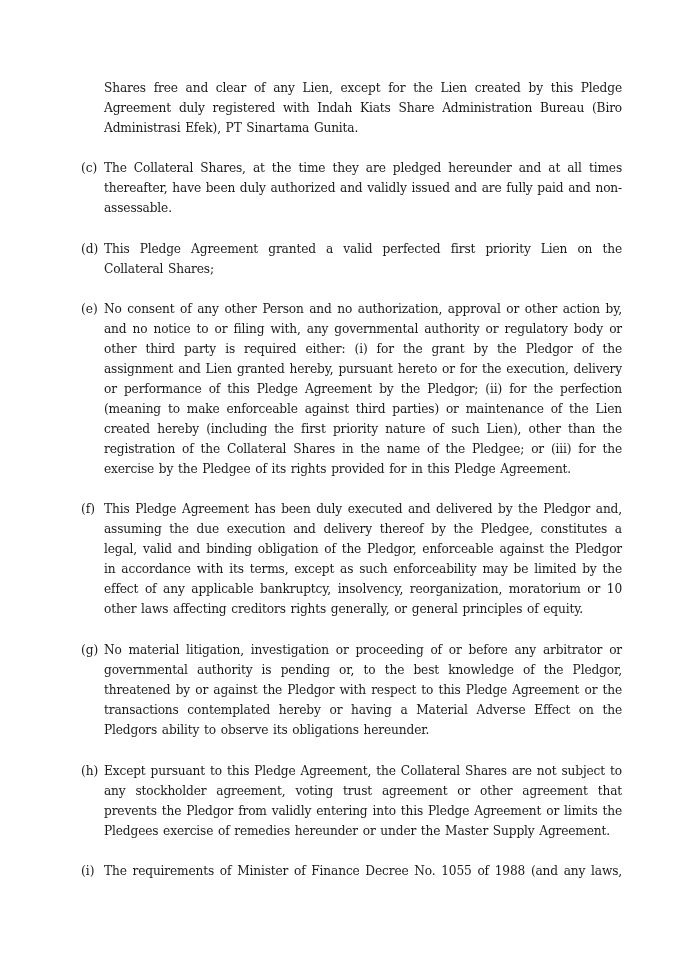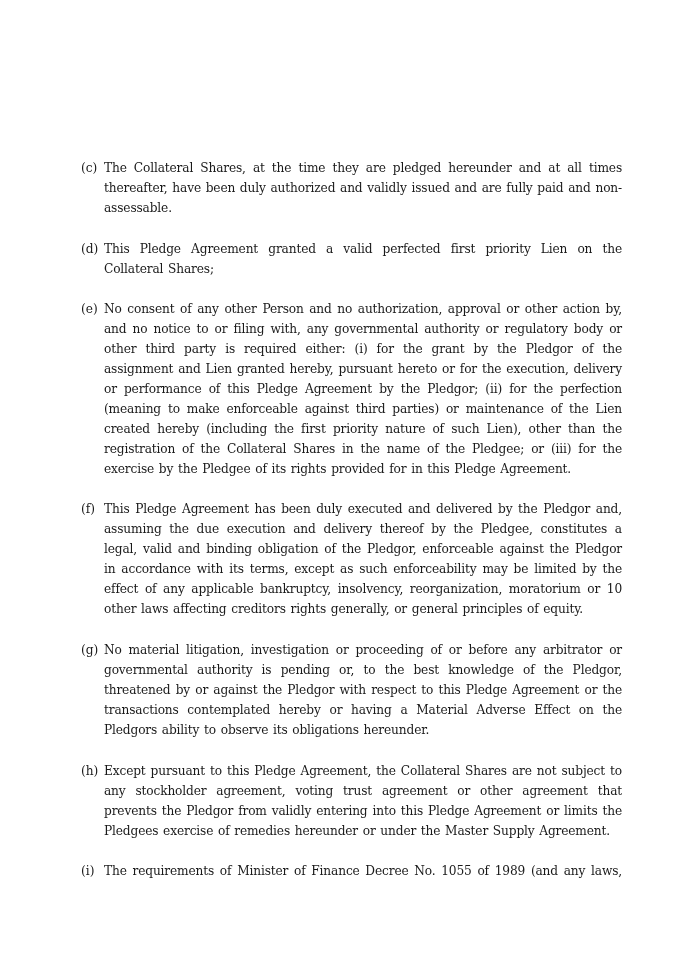--- a/index.html
+++ b/index.html
@@ -14,20 +14,23 @@
   .body {
     margin-left: 23px; line-height: 20px; text-align: justify;
     text-align-last: left; letter-spacing: -0.15px; word-spacing: 1px;
   }
 </style>
 </head>
 <body>
 
 <div class="page">
 
+  <div class="clause" style="top:78px;">
+    <div class="body">Shares free and clear of any Lien, except for the Lien created by this Pledge Agreement duly registered with Indah Kiats Share Administration Bureau (Biro Administrasi Efek), PT Sinartama Gunita.</div>
+  </div>
 
   <div class="clause" style="top:158px;">
     <span class="label">(c)</span>
     <div class="body">The Collateral Shares, at the time they are pledged hereunder and at all times thereafter, have been duly authorized and validly issued and are fully paid and non-assessable.</div>
   </div>
 
   <div class="clause" style="top:239px;">
     <span class="label">(d)</span>
     <div class="body">This Pledge Agreement granted a valid perfected first priority Lien on the Collateral Shares;</div>
   </div>
@@ -47,16 +50,16 @@
     <div class="body">No material litigation, investigation or proceeding of or before any arbitrator or governmental authority is pending or, to the best knowledge of the Pledgor, threatened by or against the Pledgor with respect to this Pledge Agreement or the transactions contemplated hereby or having a Material Adverse Effect on the Pledgors ability to observe its obligations hereunder.</div>
   </div>
 
   <div class="clause" style="top:761px;">
     <span class="label">(h)</span>
     <div class="body">Except pursuant to this Pledge Agreement, the Collateral Shares are not subject to any stockholder agreement, voting trust agreement or other agreement that prevents the Pledgor from validly entering into this Pledge Agreement or limits the Pledgees exercise of remedies hereunder or under the Master Supply Agreement.</div>
   </div>
 
   <div class="clause" style="top:861px;">
     <span class="label">(i)</span>
-    <div class="body" style="text-align-last: justify;">The requirements of Minister of Finance Decree No. 1055 of 1989 (and any laws,</div>
+    <div class="body" style="text-align-last: justify;">The requirements of Minister of Finance Decree No. 1055 of 1988 (and any laws,</div>
   </div>
 
 </div>
 
 </body></html>

